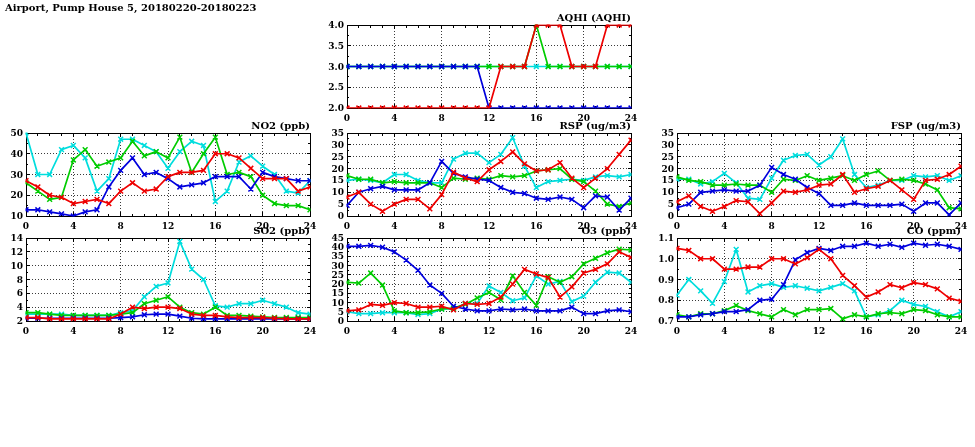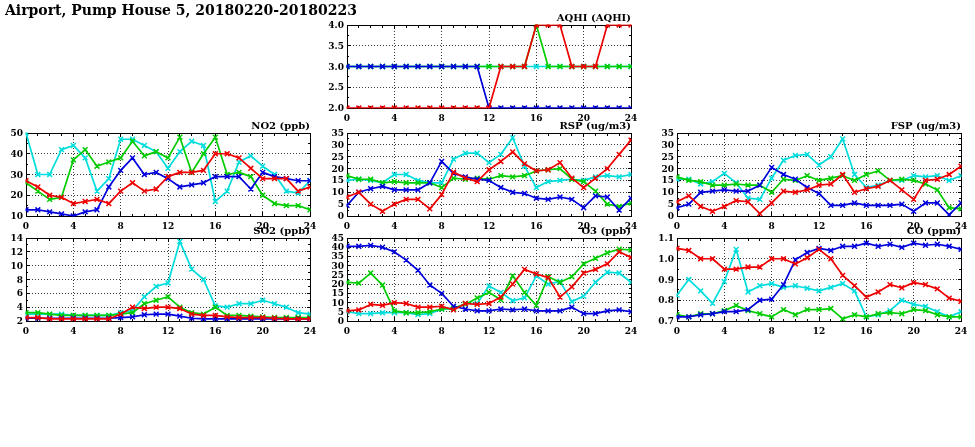--- a/index.html
+++ b/index.html
@@ -2,21 +2,21 @@
 <html><head>
 <meta charset="utf-8">
 <style>
   html,body { margin:0; padding:0; background:#ffffff; }
   body {
     width:975px; height:447px; position:relative; overflow:hidden;
     font-family:"DejaVu Serif","Liberation Serif",serif;
   }
   .page-title {
     position:absolute; left:5px; top:2px;
-    font-size:14px; font-weight:bold; color:#000; white-space:nowrap;
+    font-size:10px; font-weight:bold; color:#000; white-space:nowrap;
   }
   .chart { position:absolute; width:316px; height:116px; }
   #chart-aqhi { left:321px; top:11px; }
   #chart-no2  { left:0px;   top:119px; }
   #chart-rsp  { left:321px; top:119px; }
   #chart-fsp  { left:651px; top:119px; }
   #chart-so2  { left:0px;   top:224px; }
   #chart-o3   { left:321px; top:224px; }
   #chart-co   { left:651px; top:224px; }
   svg text {

